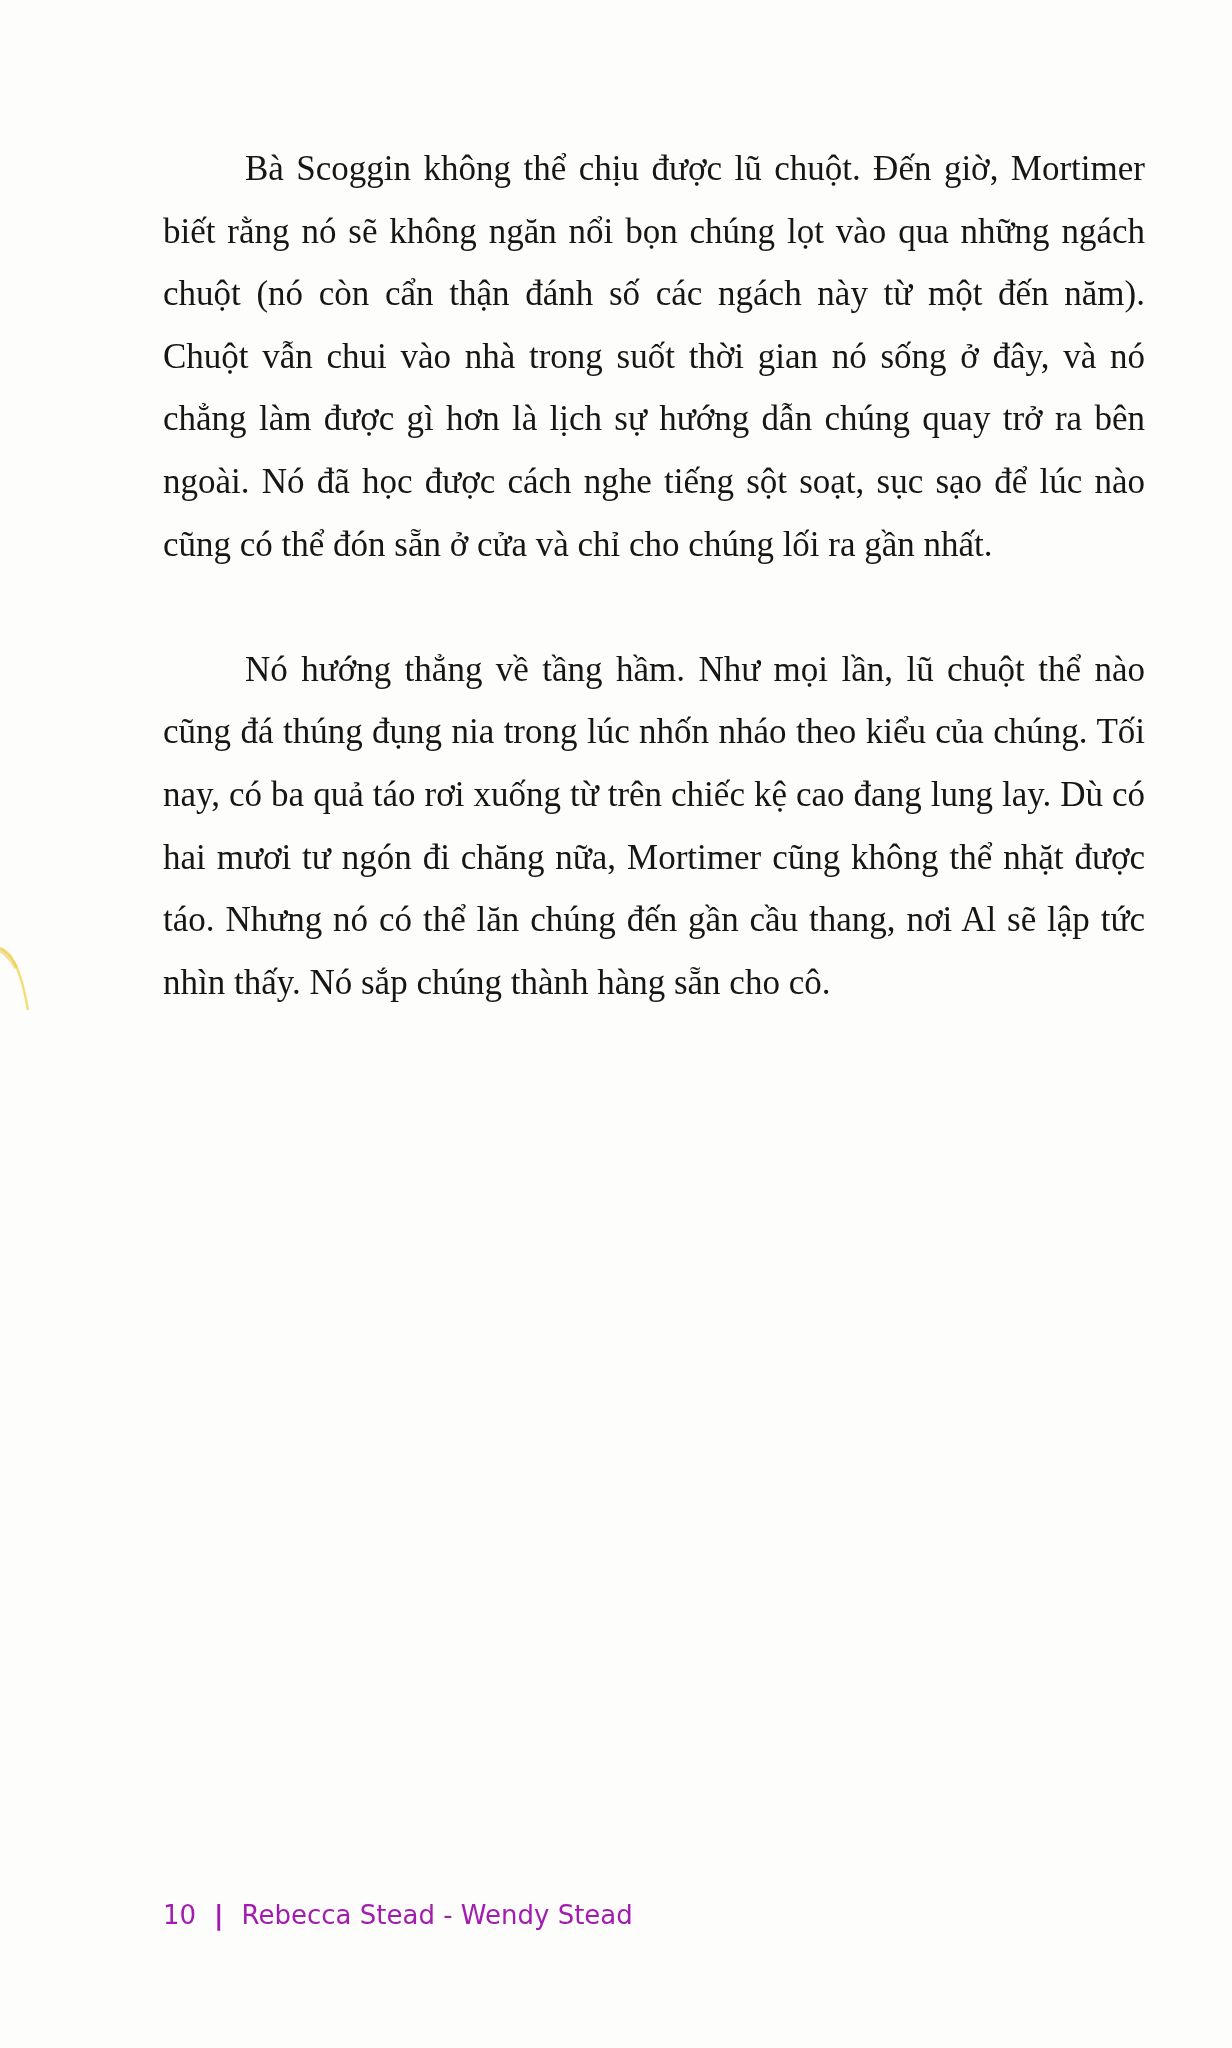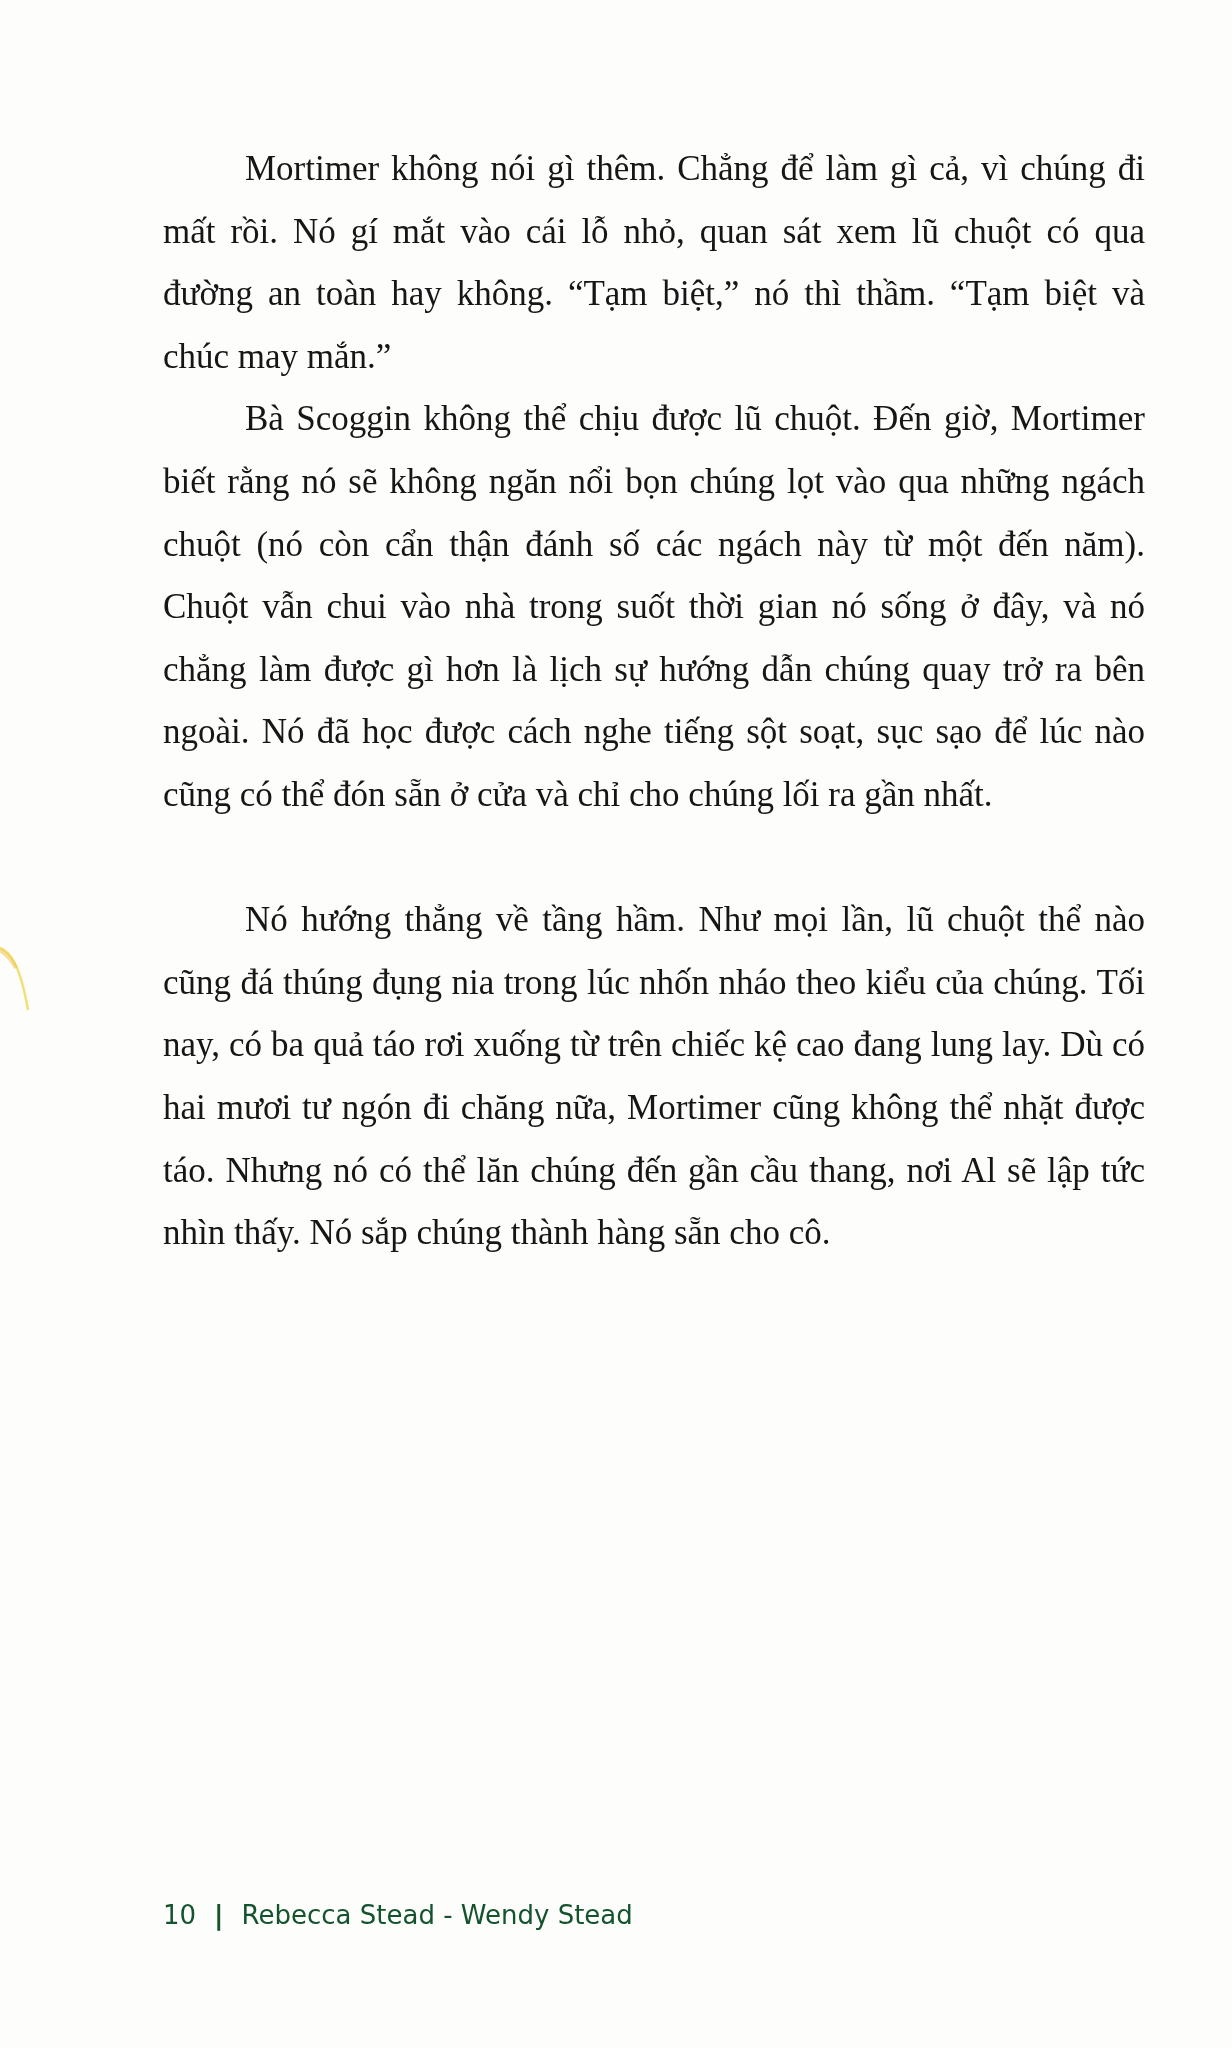--- a/index.html
+++ b/index.html
@@ -24,41 +24,40 @@
     text-indent: 82px;
   }
   .para.gap { margin-top: 62.6px; }
   .para em { font-style: italic; }
   .footer {
     position: absolute;
     left: 163px;
     top: 1900px;
     font-family: "DejaVu Sans", "Liberation Sans", sans-serif;
     font-size: 26px;
-    color: #14532d;
+    color: #a21caf;
     white-space: pre;
     display: flex;
     align-items: center;
   }
   .footer .sep { margin: 0 18px; font-weight: bold; }
   .mark {
     position: absolute;
     left: 0; top: 930px;
   }
 </style>
 </head>
 <body>
 
 <svg class="mark" width="40" height="90" viewBox="0 0 40 90">
   <path d="M0 18 C 10 22, 20 34, 28 80" stroke="#f2d34a" stroke-width="2.5" fill="none" opacity="0.75"></path>
   <path d="M0 20 C 6 24, 12 30, 16 38" stroke="#e9c23a" stroke-width="4" fill="none" opacity="0.5"></path>
 </svg>
 
 <div class="page-text">
-  <p class="para">Mortimer không nói gì thêm. Chẳng để làm gì cả, vì chúng đi mất rồi. Nó gí mắt vào cái lỗ nhỏ, quan sát xem lũ chuột có qua đường an toàn hay không. “Tạm biệt,” nó thì thầm. “Tạm biệt và chúc may mắn.”</p>
   <p class="para">Bà Scoggin không thể chịu được lũ chuột. Đến giờ, Mortimer biết rằng nó sẽ không ngăn nổi bọn chúng lọt vào qua những ngách chuột (nó còn cẩn thận đánh số các ngách này từ một đến năm). Chuột vẫn chui vào nhà trong suốt thời gian nó sống ở đây, và nó chẳng làm được gì hơn là lịch sự hướng dẫn chúng quay trở ra bên ngoài. Nó đã học được cách nghe tiếng sột soạt, sục sạo để lúc nào cũng có thể đón sẵn ở cửa và chỉ cho chúng lối ra gần nhất.</p>
   <p class="para gap">Nó hướng thẳng về tầng hầm. Như mọi lần, lũ chuột thể nào cũng đá thúng đụng nia trong lúc nhốn nháo theo kiểu của chúng. Tối nay, có ba quả táo rơi xuống từ trên chiếc kệ cao đang lung lay. Dù có hai mươi tư ngón đi chăng nữa, Mortimer cũng không thể nhặt được táo. Nhưng nó có thể lăn chúng đến gần cầu thang, nơi Al sẽ lập tức nhìn thấy. Nó sắp chúng thành hàng sẵn cho cô.</p>
 </div>
 
 <div class="footer">
   <span>10</span>
   <span class="sep">|</span>
   <span>Rebecca Stead - Wendy Stead</span>
 </div>
 

